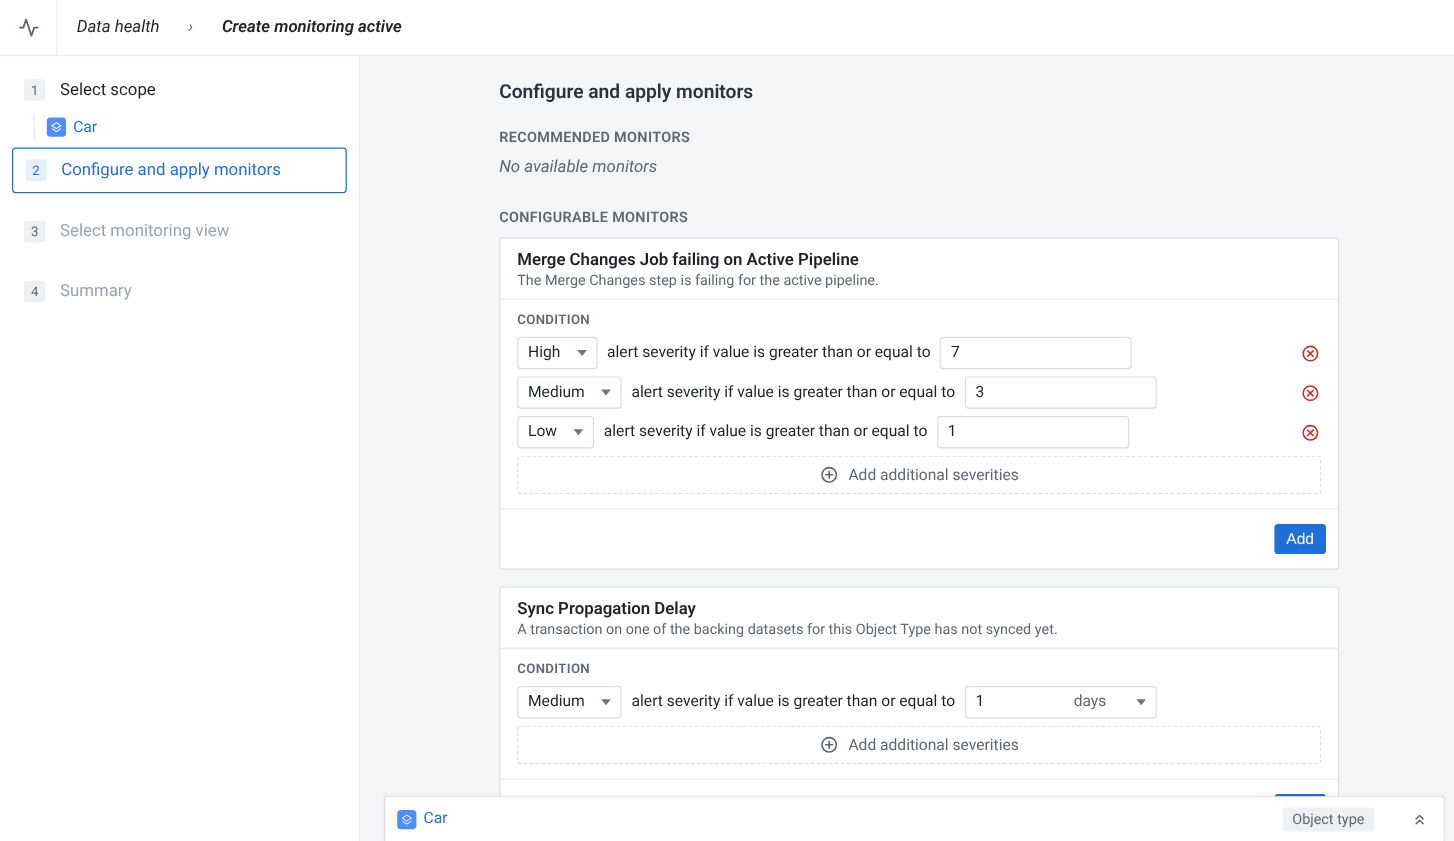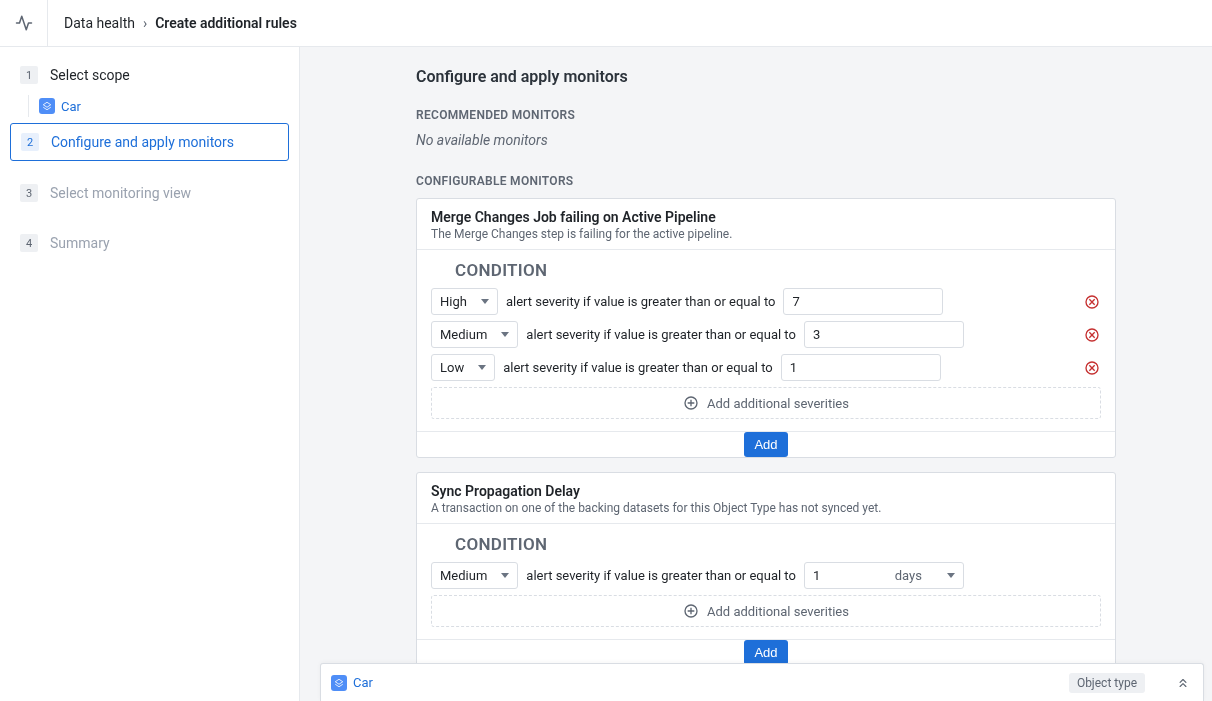--- a/index.html
+++ b/index.html
@@ -46,23 +46,24 @@
     height: 100%;
     display: flex;
     align-items: center;
     justify-content: center;
     border-right: 1px solid var(--border-light);
   }
   .header-icon-cell svg { stroke: #5e6672; }
   .breadcrumb {
     display: flex;
     align-items: flex-start;
-    gap: 8px;
+    gap: 24px;
     padding-left: 16px;
     font-size: 14px;
+    font-style: italic;
   }
   .breadcrumb .sep { color: var(--text-muted); }
   .breadcrumb .current { font-weight: 600; }
 
   
   .body {
     display: grid;
     grid-template-columns: 300px 1fr;
     min-height: 0;
   }
@@ -156,26 +157,25 @@
   .monitor-header {
     padding: 10px 14px 8px 14px;
   }
   .monitor-title { font-weight: 600; font-size: 14px; }
   .monitor-desc  { color: var(--text-muted); font-size: 12px; margin-top: 2px; }
   .monitor-body {
     border-top: 1px solid var(--border-light);
     padding: 10px 14px 12px 14px;
   }
   .cond-label {
-    font-size: 17px;
+    font-size: 11px;
     font-weight: 600;
     letter-spacing: 0.3px;
     color: var(--text-muted);
     margin-bottom: 8px;
-    margin-left: 24px;
   }
   .cond-row {
     display: flex;
     align-items: center;
     gap: 8px;
     margin-bottom: 6px;
   }
   .cond-row .select {
     border: 1px solid var(--border);
     border-radius: 3px;
@@ -224,23 +224,23 @@
     justify-content: center;
     gap: 8px;
     color: var(--text-muted);
     margin-top: 4px;
     cursor: pointer;
   }
   .add-severities svg { stroke: var(--text-muted); }
 
   .monitor-footer {
     border-top: 1px solid var(--border-light);
-    padding: 0 10px;
-    display: flex;
-    justify-content: center;
+    padding: 12px 10px;
+    display: flex;
+    justify-content: flex-end;
   }
   .btn-primary {
     background: var(--blue);
     color: white;
     border: none;
     border-radius: 3px;
     padding: 5px 10px;
     font-size: 13px;
     cursor: pointer;
   }
@@ -284,21 +284,21 @@
 
   <div class="header">
     <div class="header-icon-cell">
       <svg width="18" height="18" viewBox="0 0 24 24" fill="none" stroke-width="2" stroke-linecap="round" stroke-linejoin="round">
         <polyline points="2 12 6 12 9 3 15 21 18 12 22 12"></polyline>
       </svg>
     </div>
     <div class="breadcrumb">
       <span>Data health</span>
       <span class="sep">›</span>
-      <span class="current">Create additional rules</span>
+      <span class="current">Create monitoring active</span>
     </div>
   </div>
 
   <div class="body">
 
     <div class="stepper">
       <div class="step">
         <span class="num">1</span>
         <span>Select scope</span>
       </div>

